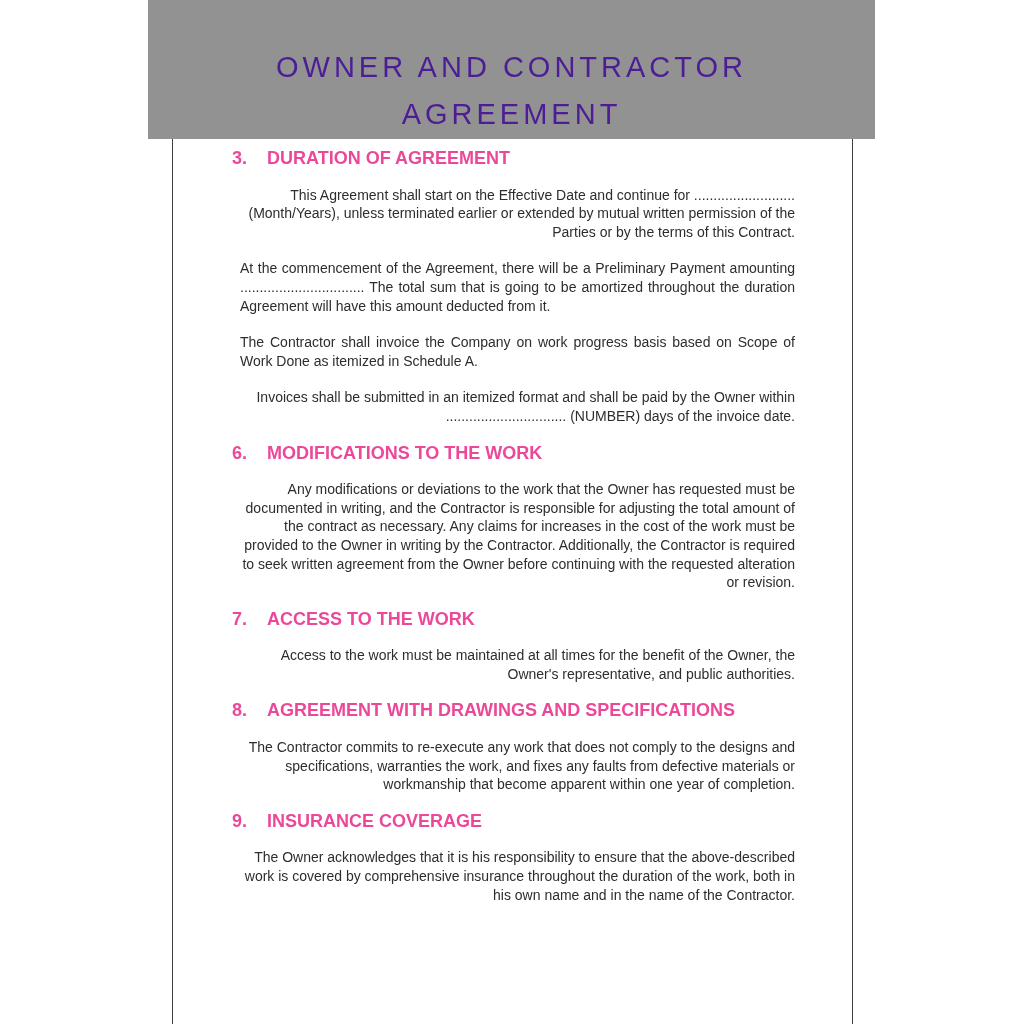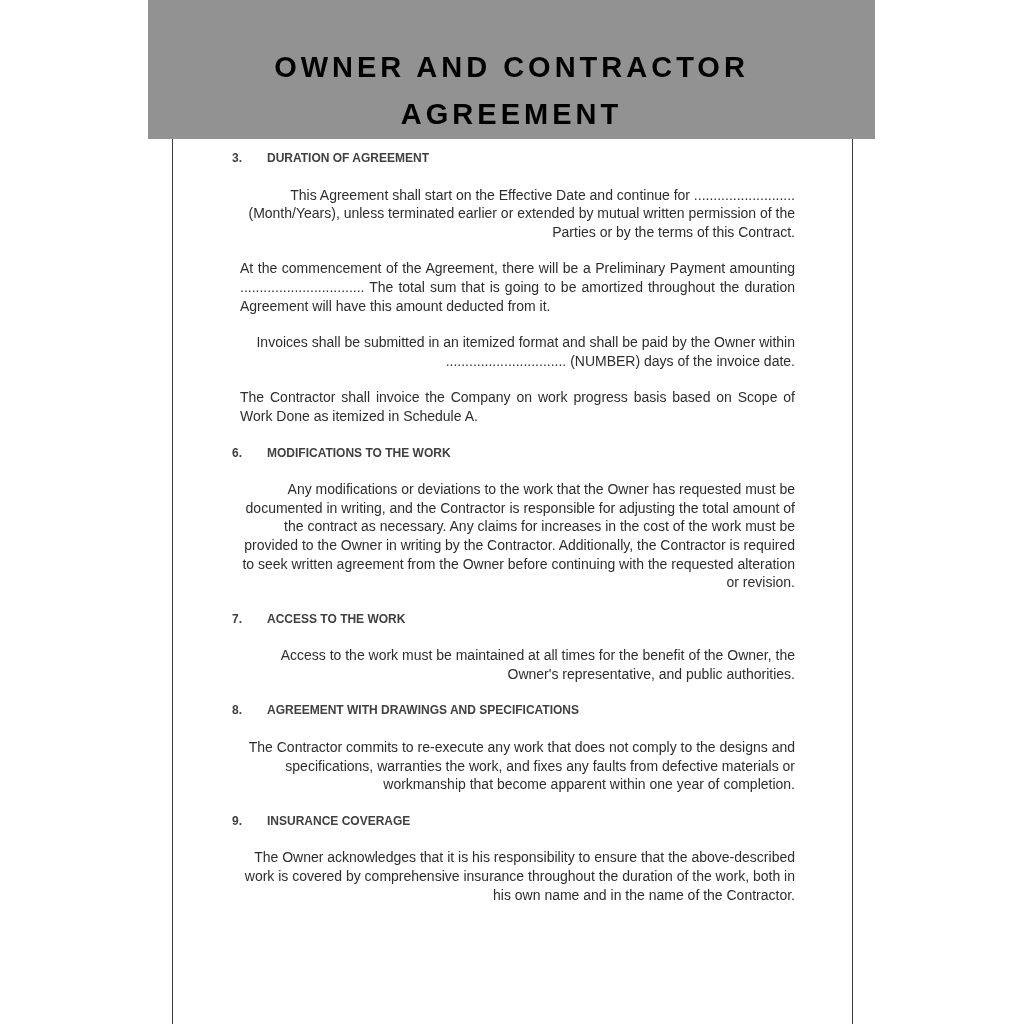--- a/index.html
+++ b/index.html
@@ -20,23 +20,23 @@
     left: 148px;
     top: 0;
     width: 727px;
     height: 139px;
     background: #929292;
     display: flex;
     align-items: center;
     justify-content: center;
   }
   .banner-title {
-    color: #000000;
+    color: #4c1d95;
     font-size: 29px;
-    font-weight: 700;
+    font-weight: 400;
     letter-spacing: 4px;
     line-height: 47px;
     text-align: center;
     max-width: 560px;
     margin-top: 42px;
   }
   .border-line {
     position: absolute;
     top: 139px;
     width: 1px;
@@ -50,22 +50,22 @@
     left: 232px;
     top: 139px;
     width: 563px;
     color: #2d2d2d;
     font-size: 14px;
     line-height: 18.6px;
   }
   .section-heading {
     margin: 17px 0 18px 0;
     font-weight: 700;
-    color: #404040;
-    font-size: 12px;
+    color: #ec4899;
+    font-size: 18px;
   }
   .section:first-child .section-heading {
     margin-top: 10px;
   }
   .section-number {
     display: inline-block;
     width: 35px;
   }
   .para {
     margin: 0 0 18px 0;
@@ -95,22 +95,22 @@
         <span class="section-number">3.</span><span>DURATION OF AGREEMENT</span>
       </div>
       <p class="para">This Agreement shall start on the Effective Date and continue for .......................... (Month/Years), unless terminated earlier or extended by mutual written permission of the Parties or by the terms of this Contract.</p>
     </div>
 
     <div class="section">
       <p class="para justify">At the commencement of the Agreement, there will be a Preliminary Payment amounting ................................ The total sum that is going to be amortized throughout the duration Agreement will have this amount deducted from it.</p>
     </div>
 
     <div class="section">
+      <p class="para justify">The Contractor shall invoice the Company on work progress basis based on Scope of Work Done as itemized in Schedule A.</p>
       <p class="para">Invoices shall be submitted in an itemized format and shall be paid by the Owner within ............................... (NUMBER) days of the invoice date.</p>
-      <p class="para justify">The Contractor shall invoice the Company on work progress basis based on Scope of Work Done as itemized in Schedule A.</p>
     </div>
 
     <div class="section">
       <div class="section-heading">
         <span class="section-number">6.</span><span>MODIFICATIONS TO THE WORK</span>
       </div>
       <p class="para">Any modifications or deviations to the work that the Owner has requested must be documented in writing, and the Contractor is responsible for adjusting the total amount of the contract as necessary. Any claims for increases in the cost of the work must be provided to the Owner in writing by the Contractor. Additionally, the Contractor is required to seek written agreement from the Owner before continuing with the requested alteration or revision.</p>
     </div>
 
     <div class="section">

